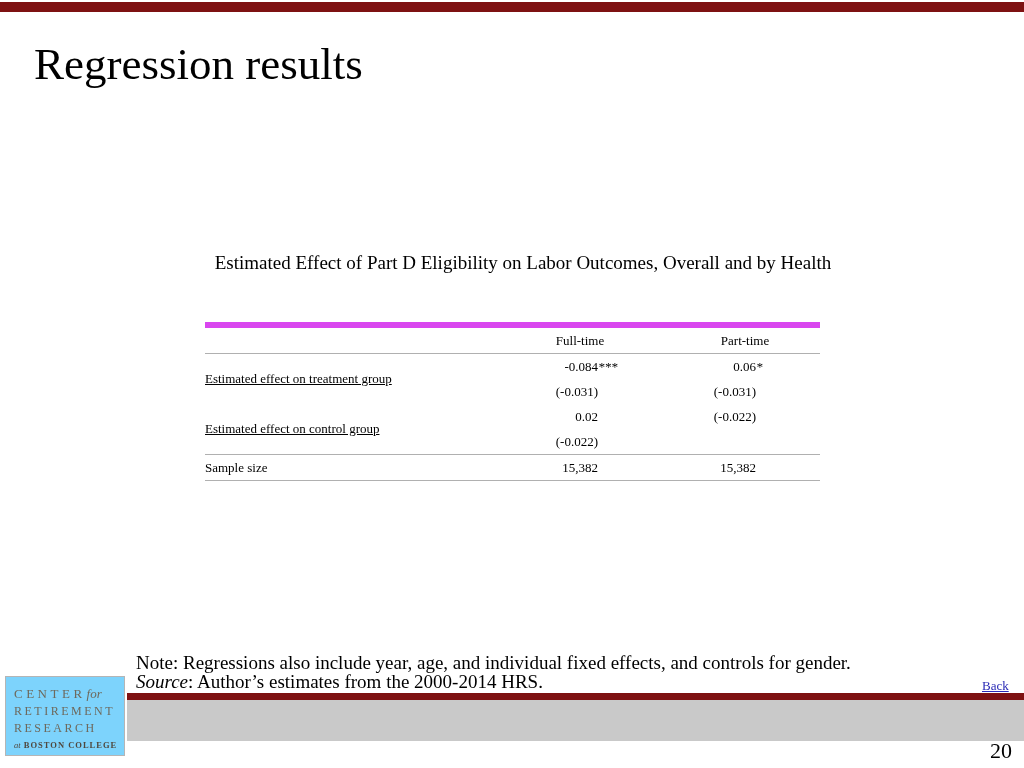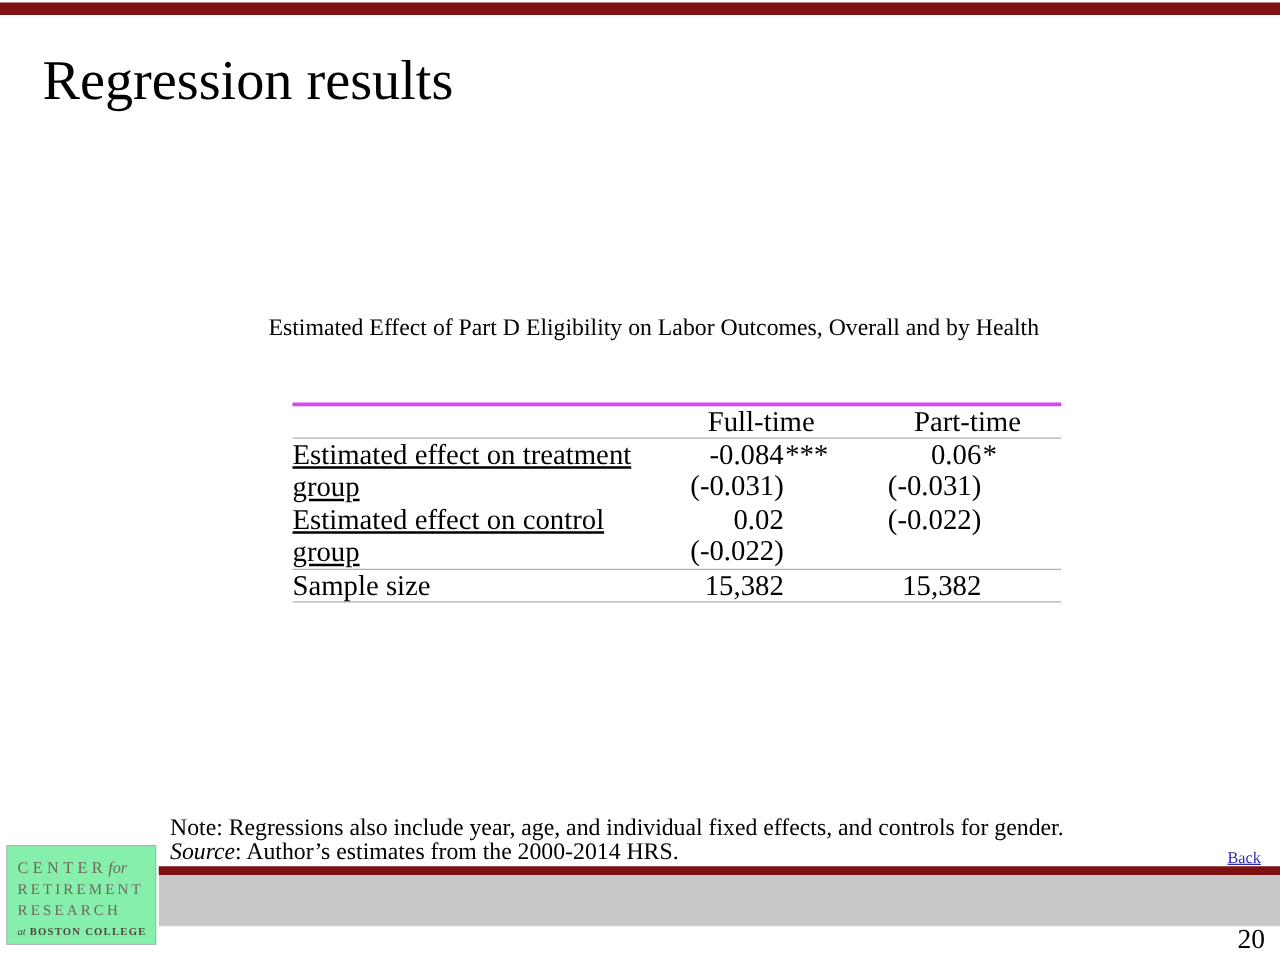--- a/index.html
+++ b/index.html
@@ -20,21 +20,21 @@
     font-size:45px; font-weight:normal; color:#000;
   }
 
   .table-title {
     position:absolute; left:11px; top:252px; width:1024px;
     text-align:center; font-size:19px;
   }
 
   .reg-table {
     position:absolute; left:205px; top:322px; width:615px;
-    border-top:3px solid #d946ef; font-size:23px;margin-left:29px;
+    border-top:6px solid #d946ef; font-size:13px;
   }
   .tr { display:grid; grid-template-columns:285px 180px 150px; }
   .header-row { border-bottom:1px solid #b0b0b0; height:26px; }
   .header-row .val { text-align:center; line-height:26px; }
   .body-row { min-height:50px; }
   .body-row .label { display:flex; align-items:center;text-decoration:underline; }
   .row-control { border-bottom:1px solid #b0b0b0; }
   .sample-row { border-bottom:1px solid #b0b0b0; height:26px; }
   .sample-row .label, .sample-row .val-line { line-height:26px; }
   .val-line { text-align:right; line-height:25px; }
@@ -52,21 +52,21 @@
   .back {
     position:absolute; left:982px; top:678px;
     font-size:13px; color:#2a2ab5; text-decoration:underline; cursor:pointer;
   }
 
   .maroon-line { position:absolute; left:127px; top:693px; width:897px; height:7px; background:#7e1112; }
   .gray-bar   { position:absolute; left:127px; top:700px; width:897px; height:41px; background:#c9c9c9; }
 
   .logo {
     position:absolute; left:5px; top:676px; width:120px; height:80px;
-    background:#86efac; border:1px solid #b5b5b5; z-index:5;
+    background:#7dd3fc; border:1px solid #b5b5b5; z-index:5;
     padding:9px 0 0 8px;
   }
   .logo-l1 { font-size:13px; color:#6e695c; letter-spacing:3.5px; white-space:nowrap; }
   .logo-l1 .for { font-style:italic; letter-spacing:0; margin-left:1px; color:#6e695c; }
   .logo-l2, .logo-l3 { font-size:12px; color:#6e695c; letter-spacing:2.5px; margin-top:2px; white-space:nowrap; }
   .logo-l4 { font-size:8.5px; color:#50483e; margin-top:4px; letter-spacing:1px; font-weight:bold; white-space:nowrap; }
   .logo-l4 i { font-weight:normal; font-style:italic; letter-spacing:0; }
 
   .page-num { position:absolute; right:12px; top:738px; font-size:22px; }
 </style>

